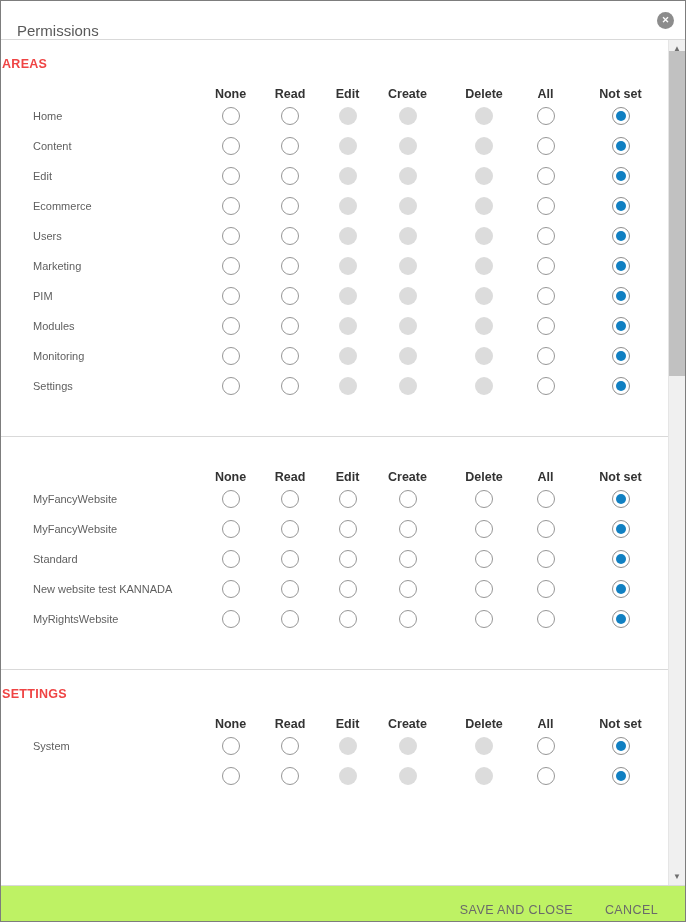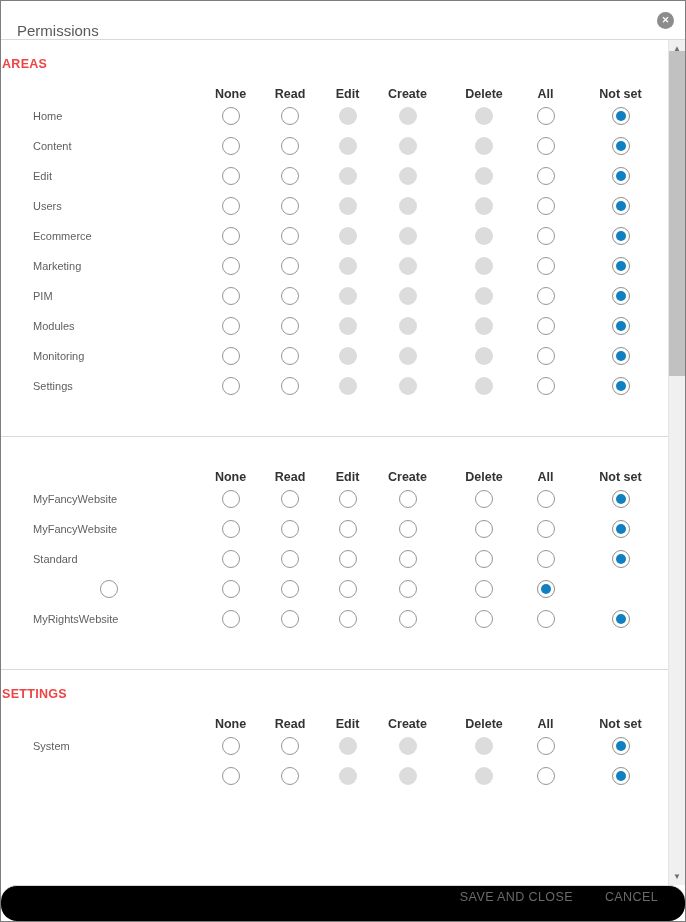--- a/index.html
+++ b/index.html
@@ -89,24 +89,23 @@
   .sb-arrow.down { bottom: 0; }
   .sb-thumb {
     position: absolute; left: 0; top: 11px; width: 100%; height: 325px;
     background: #c1c1c1; cursor: pointer;
   }
 
   
   .footer {
     flex: 0 0 36px;
     border-top: 1px solid #d9d9d9;
-    display: flex; align-items: flex-start; justify-content: flex-end;
+    display: flex; align-items: flex-end; justify-content: flex-end;
     gap: 28px; padding-right: 25px;
-    background: #000000;
-    border-radius: 16px;
+    background: #bef264;
   }
   .footer button {
     background: none; border: none;
     font-family: "Liberation Sans", sans-serif;
     font-size: 12.5px; color: #6a6a6a; letter-spacing: 0.4px;
     cursor: pointer; padding: 4px 2px;
   }
 </style>
 </head>
 <body>
@@ -156,31 +155,31 @@
             <div class="row-label">Edit</div>
             <span class="radio enabled"></span>
             <span class="radio enabled"></span>
             <span class="radio disabled"></span>
             <span class="radio disabled"></span>
             <span class="radio disabled"></span>
             <span class="radio enabled"></span>
             <span class="radio selected"></span>
           </div>
           <div class="grid row">
+            <div class="row-label">Ecommerce</div>
+            <span class="radio enabled"></span>
+            <span class="radio enabled"></span>
+            <span class="radio disabled"></span>
+            <span class="radio disabled"></span>
+            <span class="radio disabled"></span>
+            <span class="radio enabled"></span>
+            <span class="radio selected"></span>
+          </div>
+          <div class="grid row">
             <div class="row-label">Users</div>
-            <span class="radio enabled"></span>
-            <span class="radio enabled"></span>
-            <span class="radio disabled"></span>
-            <span class="radio disabled"></span>
-            <span class="radio disabled"></span>
-            <span class="radio enabled"></span>
-            <span class="radio selected"></span>
-          </div>
-          <div class="grid row">
-            <div class="row-label">Ecommerce</div>
             <span class="radio enabled"></span>
             <span class="radio enabled"></span>
             <span class="radio disabled"></span>
             <span class="radio disabled"></span>
             <span class="radio disabled"></span>
             <span class="radio enabled"></span>
             <span class="radio selected"></span>
           </div>
           <div class="grid row">
             <div class="row-label">Marketing</div>
@@ -269,20 +268,21 @@
             <div class="row-label">Standard</div>
             <span class="radio enabled"></span>
             <span class="radio enabled"></span>
             <span class="radio enabled"></span>
             <span class="radio enabled"></span>
             <span class="radio enabled"></span>
             <span class="radio enabled"></span>
             <span class="radio selected"></span>
           </div>
           <div class="grid row">
+            <div class="row-label">New website test KANNADA</div>
             <span class="radio enabled"></span>
             <span class="radio enabled"></span>
             <span class="radio enabled"></span>
             <span class="radio enabled"></span>
             <span class="radio enabled"></span>
             <span class="radio enabled"></span>
             <span class="radio selected"></span>
           </div>
           <div class="grid row">
             <div class="row-label">MyRightsWebsite</div>

